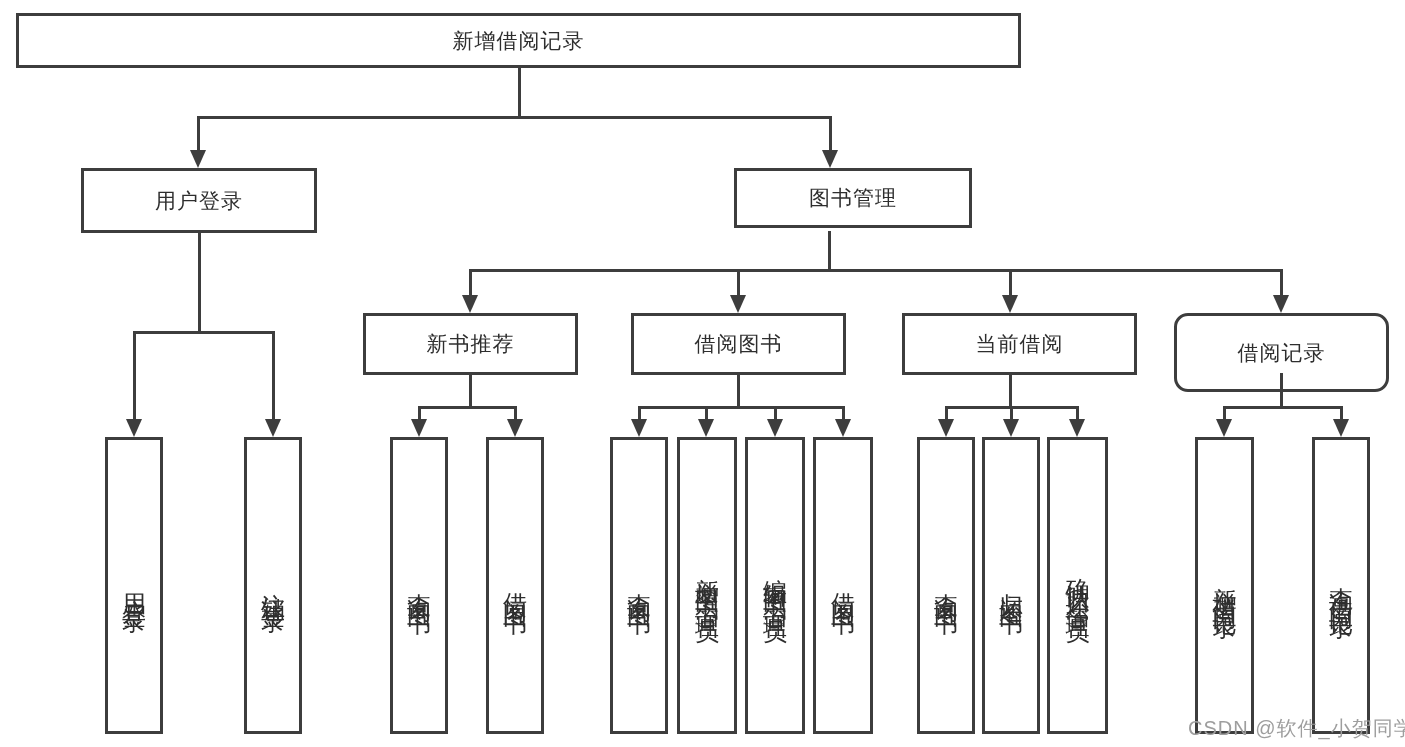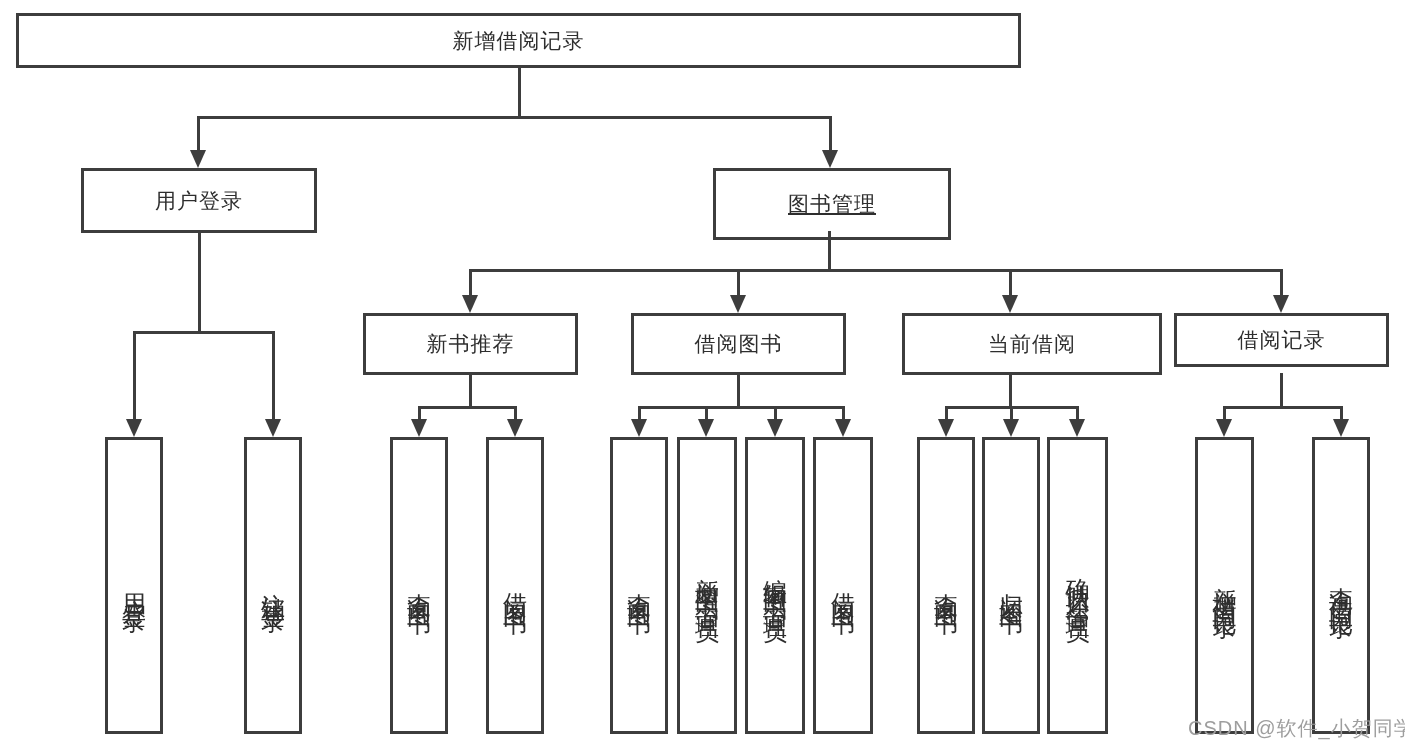--- a/index.html
+++ b/index.html
@@ -46,34 +46,34 @@
 
 <div class="stage">
 
   <div class="node" style="left:16px;top:13px;width:1005px;height:55px;">
     <span>新增借阅记录</span>
   </div>
 
   <div class="node" style="left:81px;top:168px;width:236px;height:65px;">
     <span>用户登录</span>
   </div>
-  <div class="node" style="left:713px;top:168px;width:238px;height:72px;text-decoration:underline;">
+  <div class="node" style="left:734px;top:168px;width:238px;height:60px;">
     <span>图书管理</span>
   </div>
 
   <div class="node" style="left:363px;top:313px;width:215px;height:62px;">
     <span>新书推荐</span>
   </div>
   <div class="node" style="left:631px;top:313px;width:215px;height:62px;">
     <span>借阅图书</span>
   </div>
-  <div class="node" style="left:902px;top:313px;width:260px;height:62px;">
+  <div class="node" style="left:902px;top:313px;width:235px;height:62px;">
     <span>当前借阅</span>
   </div>
-  <div class="node" style="left:1174px;top:313px;width:215px;height:54px;">
+  <div class="node" style="left:1174px;top:313px;width:215px;height:79px;border-radius:14px;">
     <span>借阅记录</span>
   </div>
 
   <div class="vnode" style="left:105px;top:437px;width:58px;height:297px;">
     <span class="vtext">用户登录</span>
   </div>
   <div class="vnode" style="left:244px;top:437px;width:58px;height:297px;">
     <span class="vtext">注销登录</span>
   </div>
 

